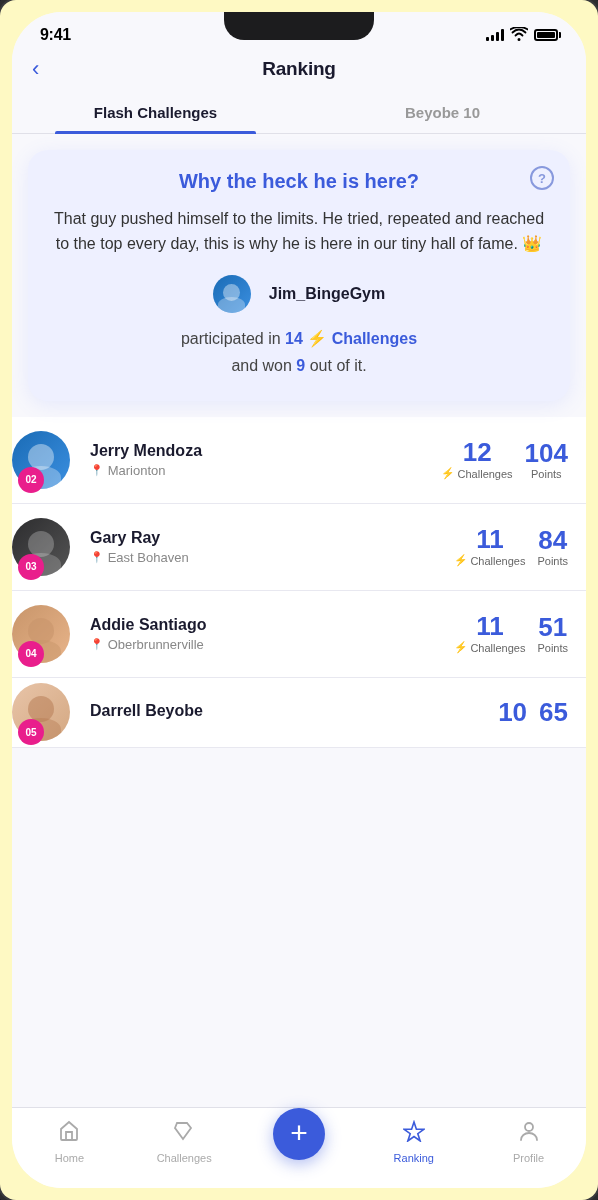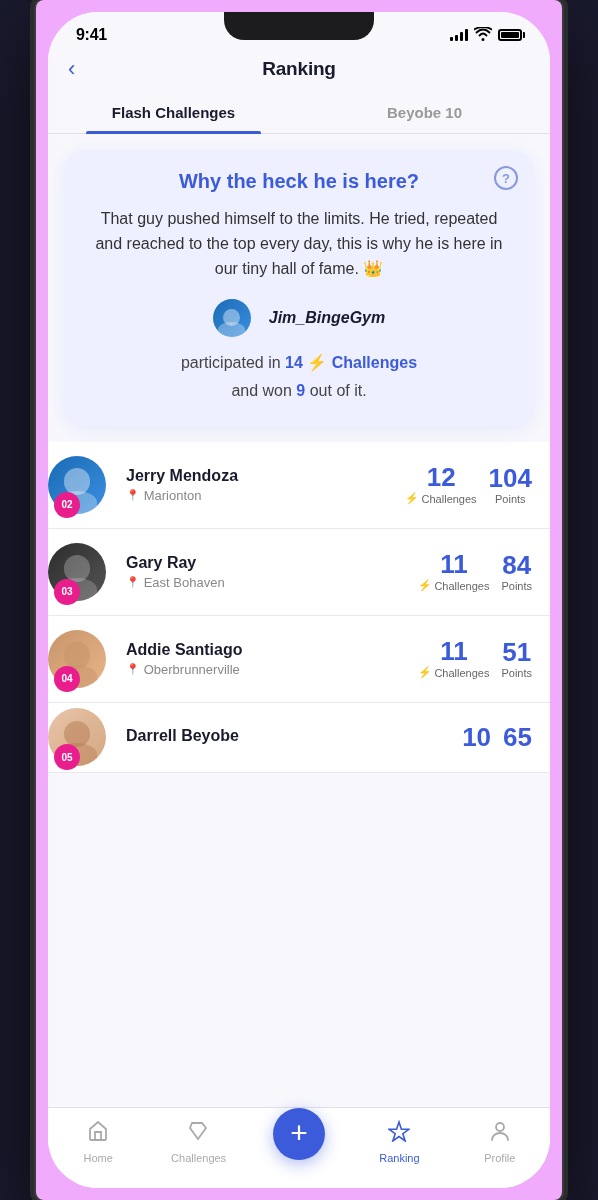--- a/index.html
+++ b/index.html
@@ -8,24 +8,24 @@
     body {
       background: #1a1a2e;
       display: flex;
       justify-content: center;
       align-items: center;
       min-height: 100vh;
       font-family: -apple-system, BlinkMacSystemFont, 'Segoe UI', sans-serif;
     }
 
     .phone-frame {
-      width: 526px;
+      width: 598px;
       height: 1200px;
-      background: #f0abfc;
-      border-radius: 8px;
+      background: #fef9c3;
+      border-radius: 16px;
       position: relative;
       box-shadow: 0 0 0 2px #3a3a3c, 0 0 0 6px #2c2c2e, 0 30px 80px rgba(0,0,0,0.7);
       overflow: hidden;
     }
 
     .phone-screen {
       position: absolute;
       top: 12px;
       left: 12px;
       right: 12px;
@@ -231,21 +231,20 @@
       line-height: 1.55;
       margin-bottom: 18px;
     }
 
     .hof-user {
       display: flex;
       align-items: center;
       justify-content: center;
       gap: 18px;
       margin-bottom: 12px;
-      font-style: italic;
     }
 
     .hof-avatar {
       width: 38px;
       height: 38px;
       border-radius: 50%;
       background: #c5cee0;
       overflow: hidden;
       flex-shrink: 0;
       display: flex;

